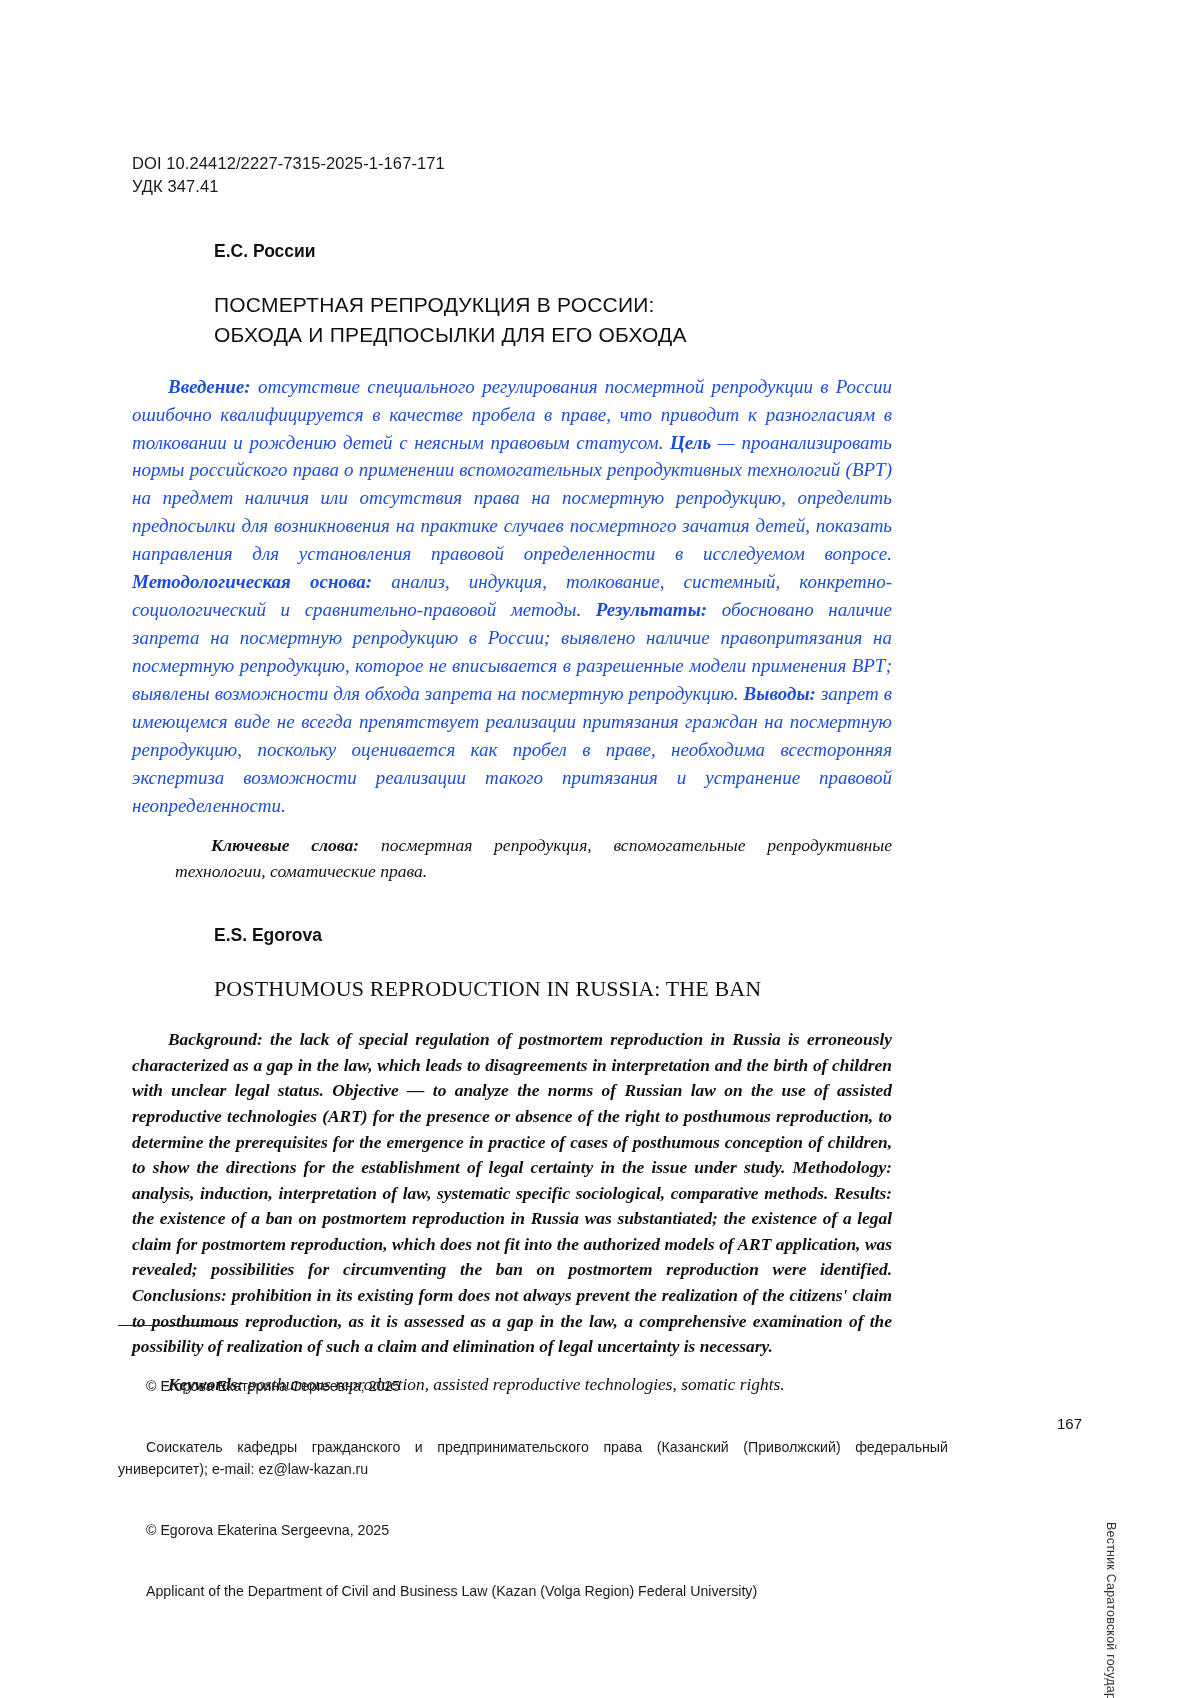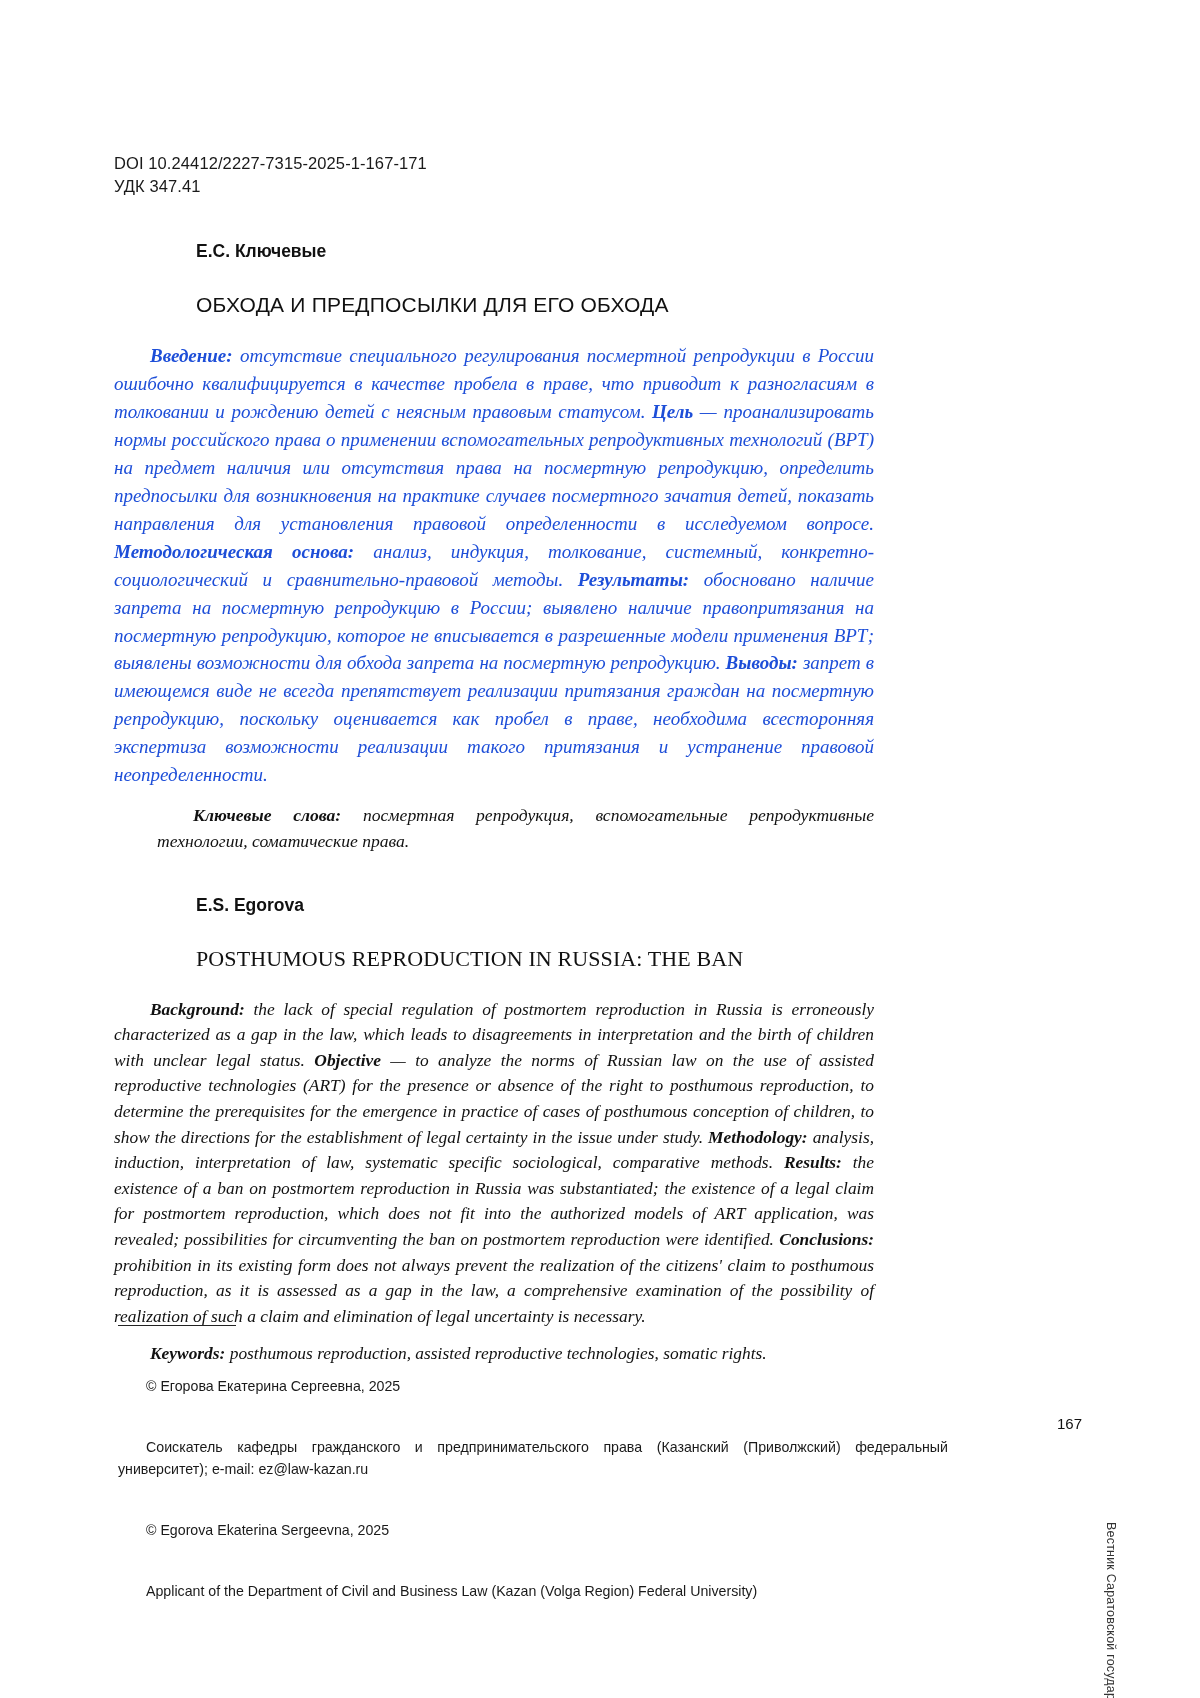--- a/index.html
+++ b/index.html
@@ -11,21 +11,21 @@
     position: relative;
     width: 1200px;
     height: 1698px;
     background: #ffffff;
     font-family: "Liberation Serif", serif;
     color: #111111;
     overflow: hidden;
   }
   .content {
     position: absolute;
-    left: 114px;
+    left: 132px;
     top: 152px;
     width: 760px;
   }
   .doi-block {
     font-family: "Liberation Sans", sans-serif;
     font-size: 16.5px;
     line-height: 1.42;
     letter-spacing: 0.1px;
     color: #1a1a1a;
   }
@@ -89,21 +89,21 @@
     letter-spacing: 0.1px;
   }
   .abstract-en {
     margin-top: 22px;
     font-family: "Liberation Serif", serif;
     font-style: italic;
     font-size: 17.4px;
     line-height: 1.47;
     text-align: justify;
   }
-  .abstract-en p { margin: 0; text-indent: 36px; }
+  .abstract-en p { margin: 0; text-indent: 36px; font-weight: bold; }
   .keywords-en {
     margin-top: 12px;
     font-family: "Liberation Serif", serif;
     font-style: italic;
     font-size: 17.4px;
     line-height: 1.47;
     text-align: justify;
   }
   .keywords-en p { margin: 0; text-indent: 36px; }
 
@@ -167,23 +167,24 @@
 
 <div class="page">
 
   <div class="content">
 
     <div class="doi-block">
       <div>DOI 10.24412/2227-7315-2025-1-167-171</div>
       <div>УДК 347.41</div>
     </div>
 
-    <div class="author-ru">Е.С. Ключевые</div>
+    <div class="author-ru">Е.С. России</div>
 
     <div class="title-ru">
+      <div>ПОСМЕРТНАЯ РЕПРОДУКЦИЯ В РОССИИ:</div>
       <div>ОБХОДА И ПРЕДПОСЫЛКИ ДЛЯ ЕГО ОБХОДА</div>
     </div>
 
     <div class="abstract">
       <p>
         <b>Введение:</b><span> отсутствие специального регулирования посмертной репродукции в России ошибочно квалифицируется в качестве пробела в праве, что приводит к разногласиям в толковании и рождению детей с неясным правовым статусом. </span><b>Цель</b><span> — проанализировать нормы российского права о применении вспомогательных репродуктивных технологий (ВРТ) на предмет наличия или отсутствия права на посмертную репродукцию, определить предпосылки для возникновения на практике случаев посмертного зачатия детей, показать направления для установления правовой определенности в исследуемом вопросе. </span><b>Методологическая основа:</b><span> анализ, индукция, толкование, системный, конкретно-социологический и сравнительно-правовой методы. </span><b>Результаты:</b><span> обосновано наличие запрета на посмертную репродукцию в России; выявлено наличие правопритязания на посмертную репродукцию, которое не вписывается в разрешенные модели применения ВРТ; выявлены возможности для обхода запрета на посмертную репродукцию. </span><b>Выводы:</b><span> запрет в имеющемся виде не всегда препятствует реализации притязания граждан на посмертную репродукцию, поскольку оценивается как пробел в праве, необходима всесторонняя экспертиза возможности реализации такого притязания и устранение правовой неопределенности.</span>
       </p>
     </div>
 
     <div class="keywords">

